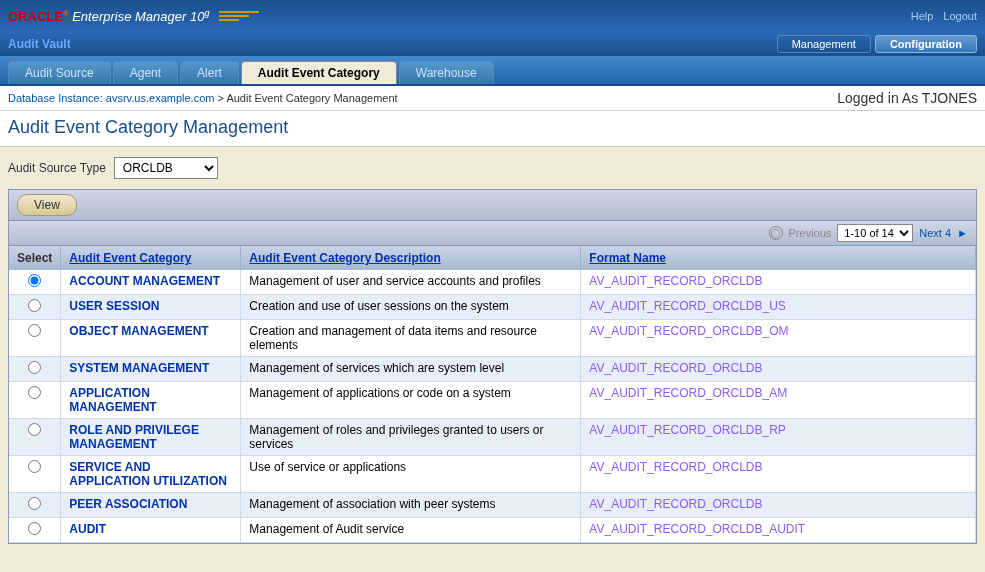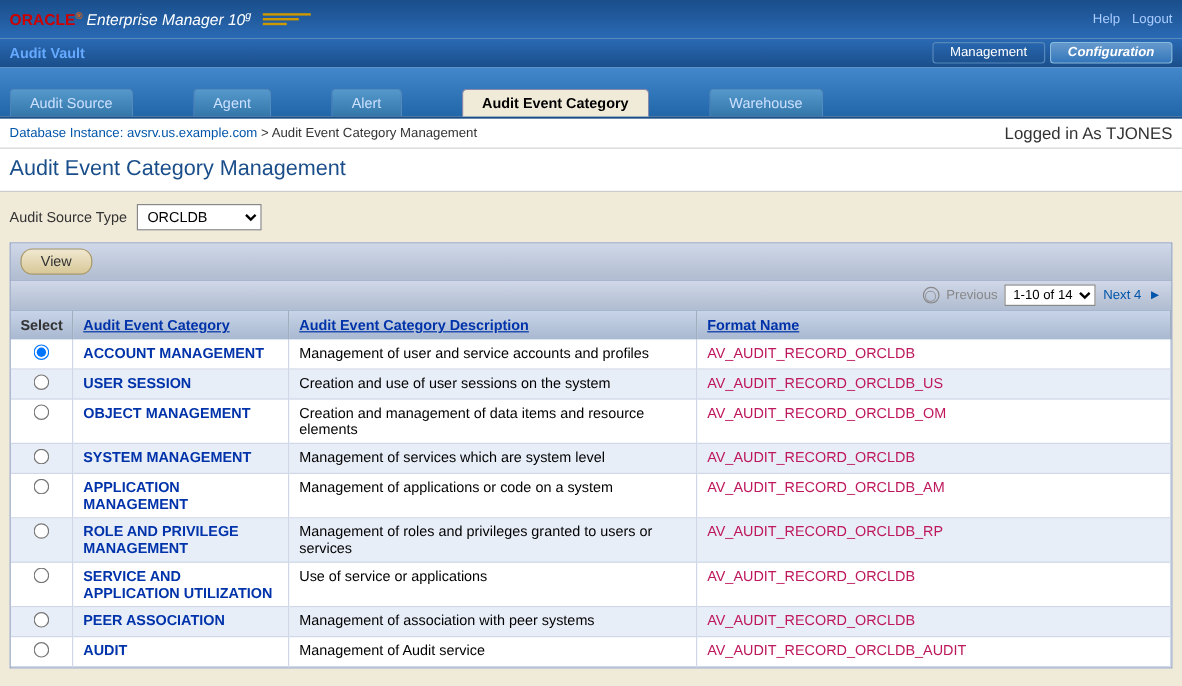--- a/index.html
+++ b/index.html
@@ -66,36 +66,34 @@
       border: 1px solid #5588bb;
       border-radius: 3px;
       cursor: pointer;
       color: white;
       background: transparent;
     }
     .nav-btn.active {
       background: linear-gradient(to bottom, #4488cc, #2266aa);
       border-color: #88bbdd;
       font-weight: bold;
-      font-style: italic;
     }
     .nav-btn.highlighted {
       background: linear-gradient(to bottom, #6699cc, #3377bb);
       color: white;
     }
 
     
     .sub-tabs {
       background: linear-gradient(to bottom, #4488cc, #2266aa);
       display: flex;
       align-items: flex-end;
       padding: 0 8px;
-      height: 43px;
+      height: 30px;
       border-bottom: 2px solid #1a4e8a;
-      gap: 48px;
     }
     .sub-tab {
       padding: 4px 16px;
       font-size: 12px;
       color: #cce0ff;
       cursor: pointer;
       border: 1px solid #5588bb;
       border-bottom: none;
       border-radius: 4px 4px 0 0;
       background: linear-gradient(to bottom, #5599cc, #3377aa);
@@ -252,21 +250,21 @@
     .data-table td:first-child { text-align: center; width: 50px; }
 
     .radio-btn {
       width: 13px;
       height: 13px;
       cursor: pointer;
     }
 
     .category-col { width: 180px; font-weight: bold; color: #0033aa; }
     .desc-col { width: 340px; }
-    .format-col { color: #be185d; }
+    .format-col { color: #8b5cf6; }
   </style>
 </head>
 <body>
 
 <div class="top-header">
   <div class="oracle-logo">
     <div>
       <span class="oracle-text">ORACLE<sup style="font-size:8px; color:#ff6600;">®</sup></span>
       <span class="em-title"> Enterprise Manager 10<sup>g</sup></span>
     </div>

